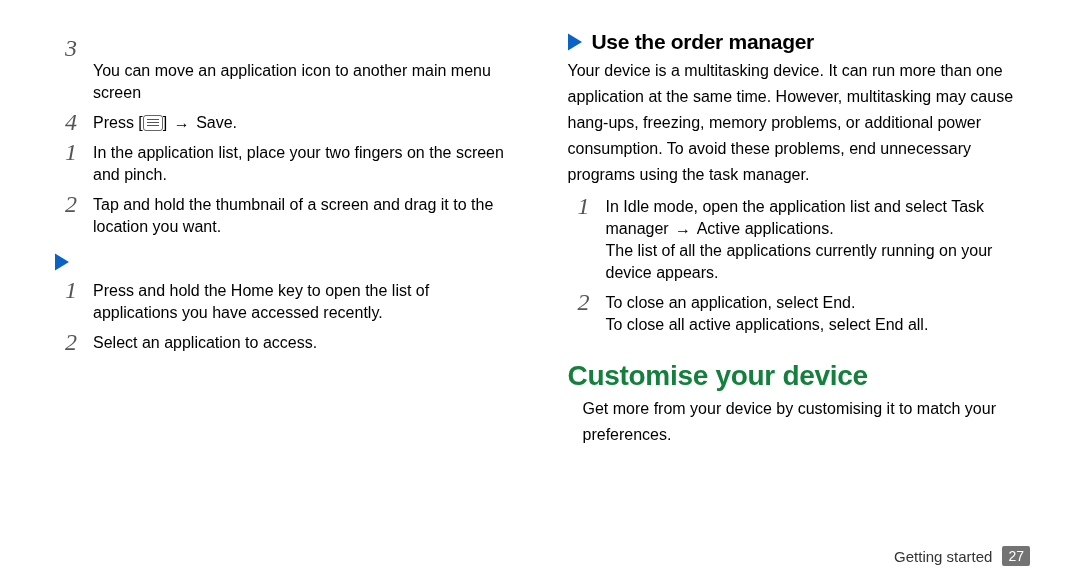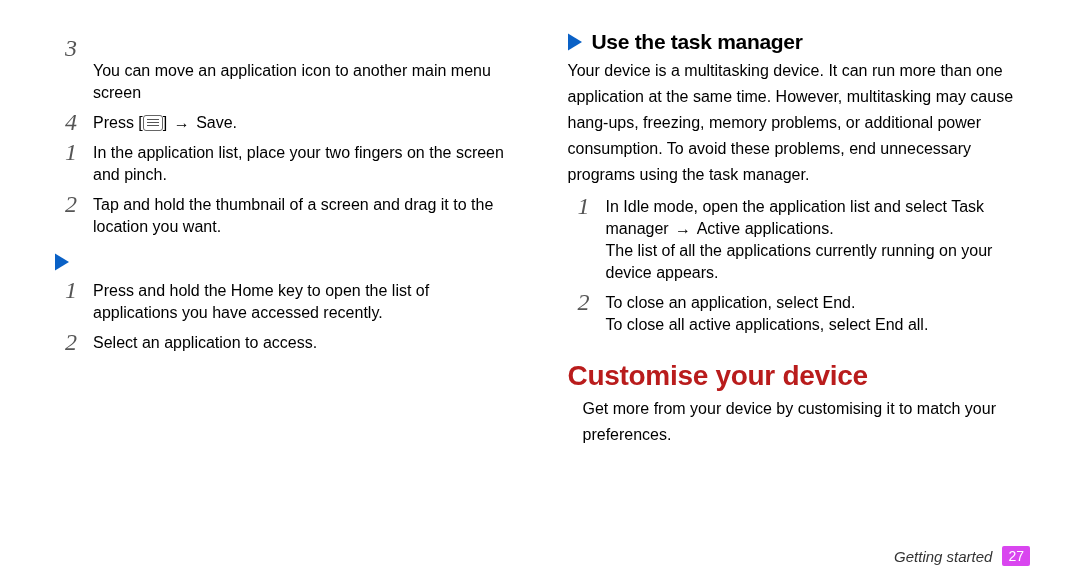--- a/index.html
+++ b/index.html
@@ -79,39 +79,38 @@
     transform: scaleY(0.85);
   }
   .h2 {
     font-size: 21px;
     font-weight: 700;
     letter-spacing: -0.3px;
   }
   .h1 {
     font-size: 28px;
     font-weight: 700;
-    color: #b91c1c;
+    color: #15803d;
     margin: 24px 0 4px 0;
     letter-spacing: -0.3px;
   }
   .footer {
     position: absolute;
     right: 50px;
     bottom: 20px;
     display: flex;
     align-items: center;
     gap: 10px;
   }
   .footer-label {
-    font-style: italic;
     font-size: 15px;
     color: #333;
   }
   .pagenum {
-    background: #d946ef;
+    background: #737373;
     color: #fff;
     font-size: 14px;
     padding: 2px 6px;
     border-radius: 2px;
   }
   .menuicon {
     display: inline-flex;
     align-items: center;
     justify-content: center;
     vertical-align: middle;
@@ -187,21 +186,21 @@
         <div class="stepnum">2</div>
         <div class="steptext">Select an application to access.</div>
       </div>
 
     </div>
 
     <div class="col right">
 
       <div class="h2-row" style="margin-top:0">
         <div class="chev"></div>
-        <div class="h2">Use the task manager</div>
+        <div class="h2">Use the order manager</div>
       </div>
 
       <div class="body" style="margin-left:0">Your device is a multitasking device. It can run more than one application at the same time. However, multitasking may cause hang-ups, freezing, memory problems, or additional power consumption. To avoid these problems, end unnecessary programs using the task manager.</div>
 
       <div class="step">
         <div class="stepnum">1</div>
         <div class="steptext">
           <span>In Idle mode, open the application list and select </span><b>Task manager</b> <span class="arrow">→</span> <b>Active applications</b><span>.</span><br>
           <span>The list of all the applications currently running on your device appears.</span>
         </div>

